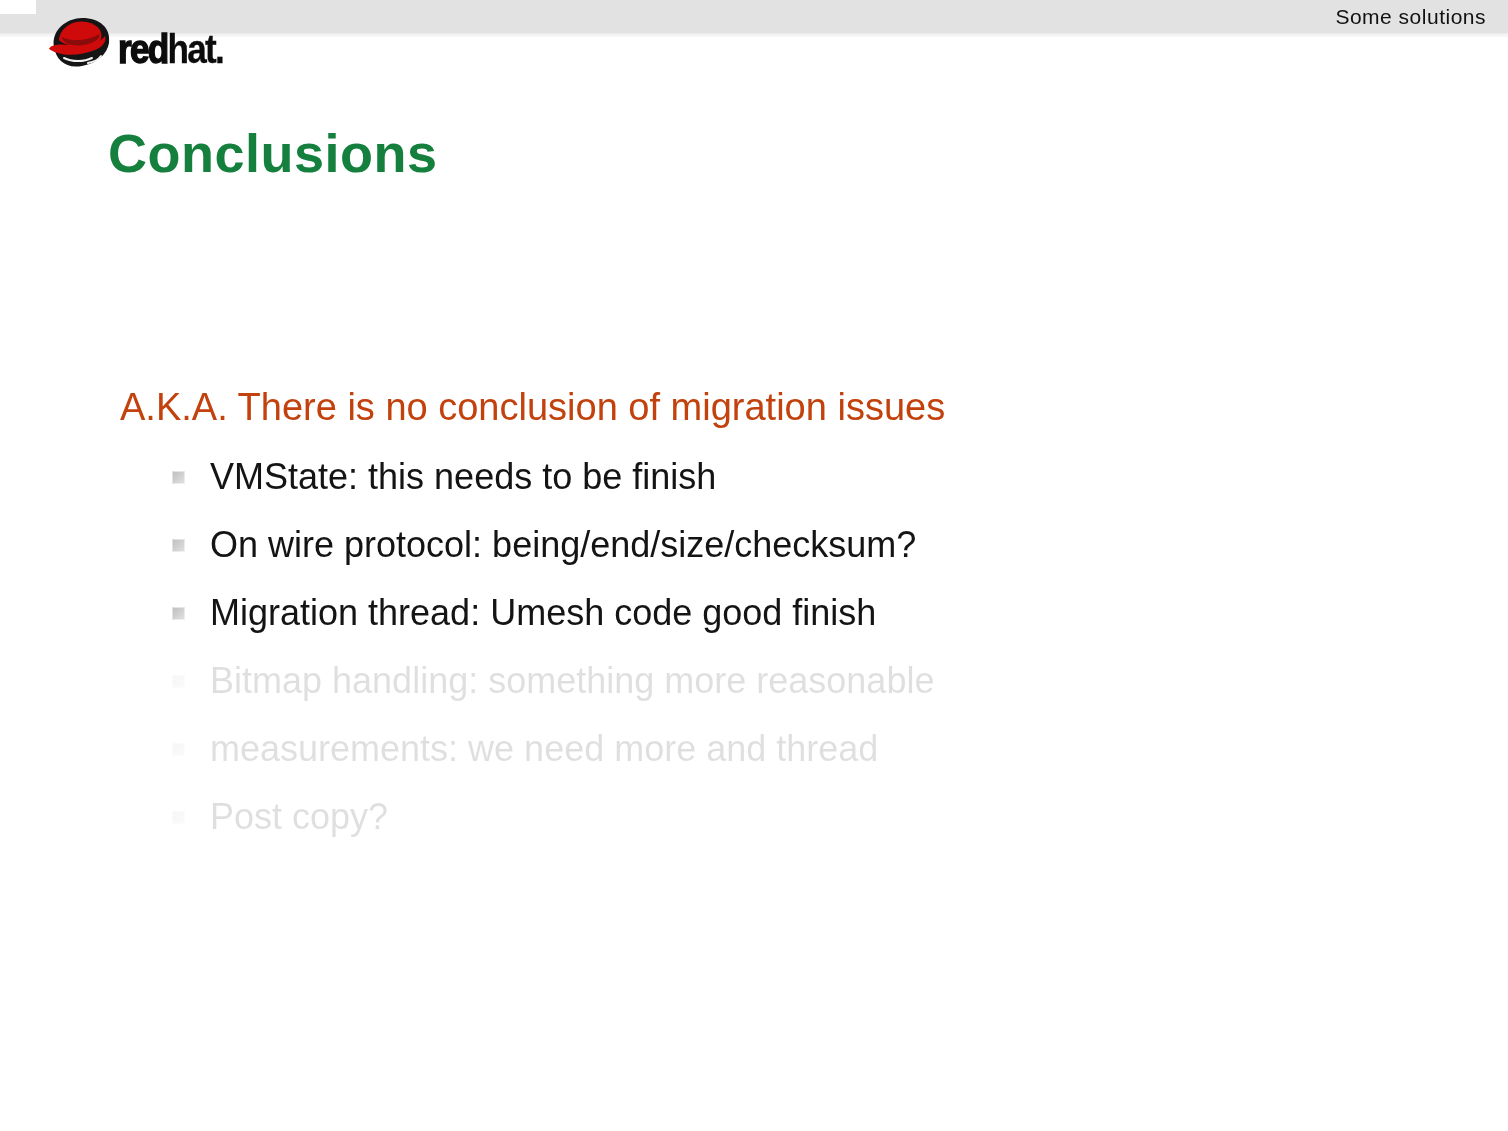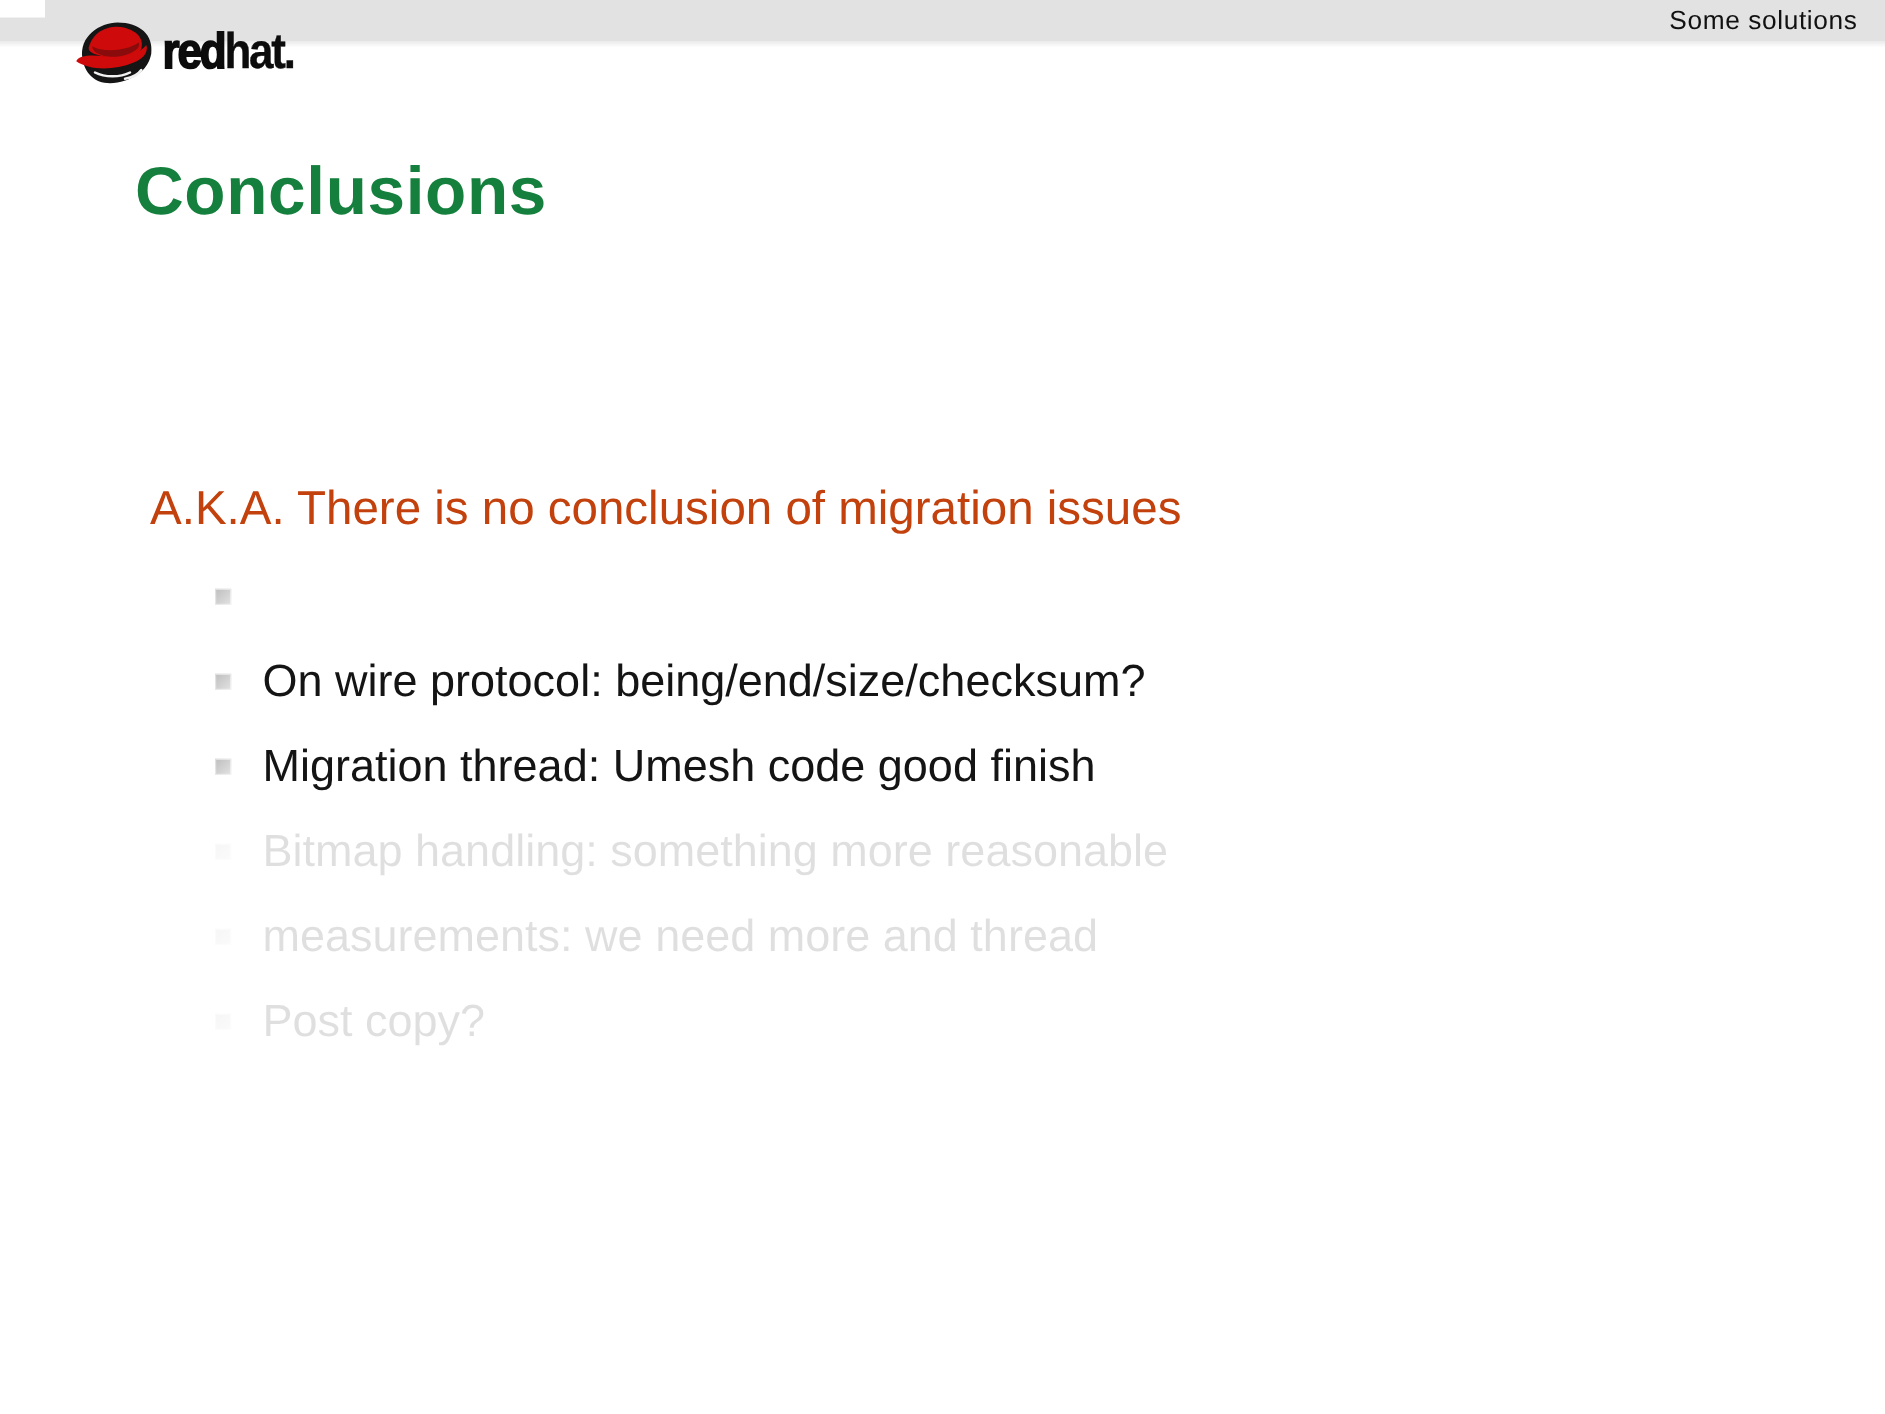--- a/index.html
+++ b/index.html
@@ -48,25 +48,25 @@
     right: 22px;
     font-size: 21px;
     color: #111111;
     z-index: 3;
     letter-spacing: 0.5px;
   }
 
   
   .logo {
     position: absolute;
-    left: 56px;
+    left: 44px;
     top: 13px;
     z-index: 4;
     display: flex;
-    align-items: center;
+    align-items: flex-end;
   }
   .logo .hat {
     width: 72px;
     height: 58px;
     display: block;
   }
   .wordmark {
     font-size: 40px;
     font-weight: bold;
     color: #0c0c0c;
@@ -153,20 +153,21 @@
     <div class="wordmark"><span class="w-red">red</span><span class="w-hat">hat</span><span class="w-hat">.</span></div>
   </div>
 
   <div class="title">Conclusions</div>
 
   <div class="body">
     <div class="lead">A.K.A. There is no conclusion of migration issues</div>
     <ul class="bullets">
       <li>
         <span class="sq"></span>
+        <span class="btxt">VMState: this needs to be finish</span>
       </li>
       <li>
         <span class="sq"></span>
         <span class="btxt">On wire protocol: being/end/size/checksum?</span>
       </li>
       <li>
         <span class="sq"></span>
         <span class="btxt">Migration thread: Umesh code good finish</span>
       </li>
       <li class="faded">

